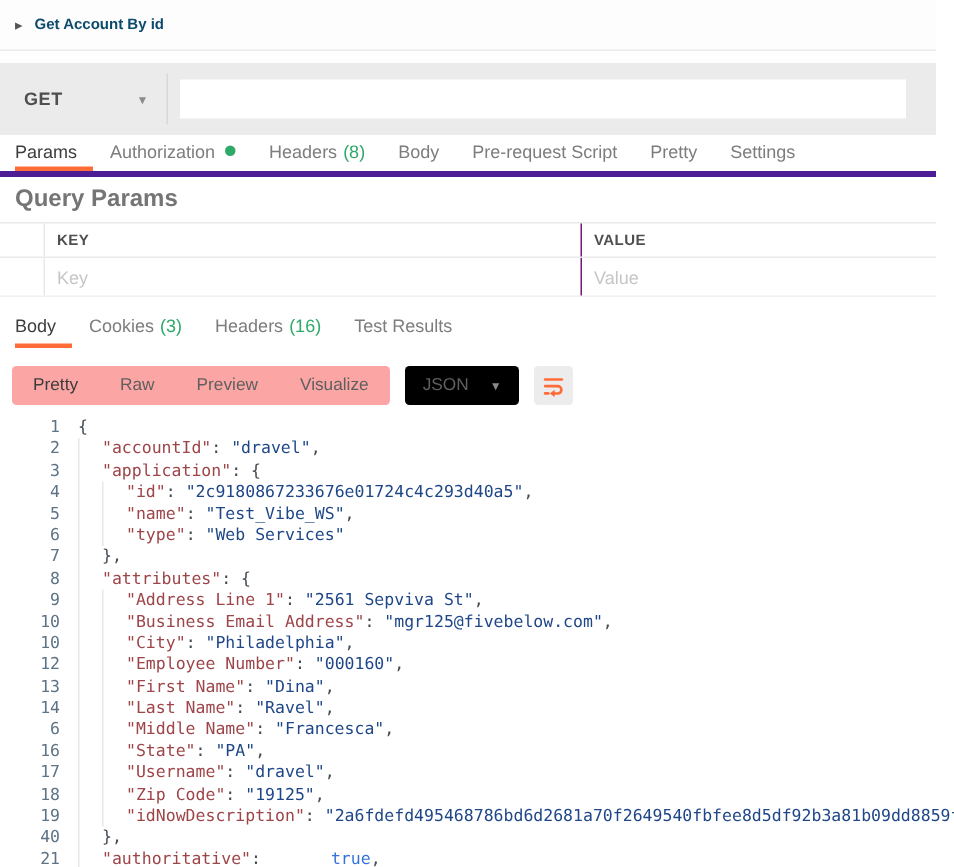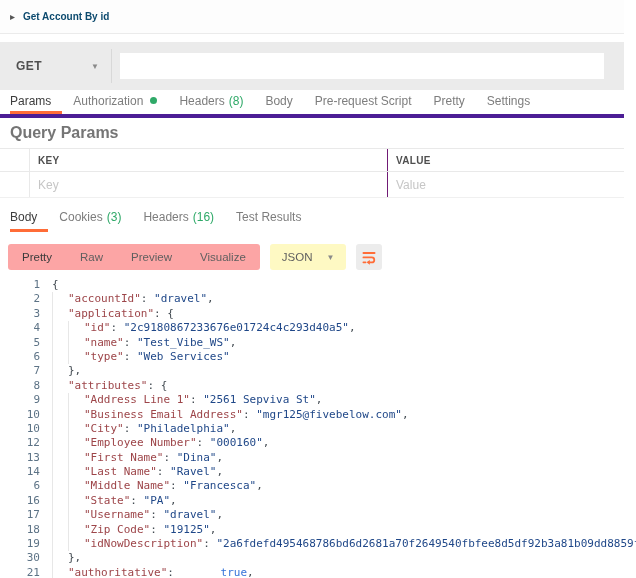--- a/index.html
+++ b/index.html
@@ -49,21 +49,21 @@
   .cell-input { border:none; outline:none; background:transparent; font-size:12px;
     color:#444; width:95%; }
   .cell-input::placeholder { color:#c6c6c6; }
 
   
   .toolbar { display:flex; align-items:center; gap:10px; margin-top:12px; padding-left:8px; }
   .btn-group { display:flex; align-items:center; height:26px; background:#fca5a5;
     border-radius:3px; }
   .vbtn { padding:0 14px; font-size:11.5px; color:#5f5f5f; cursor:pointer; line-height:26px; }
   .vbtn.active { color:#3c3c3c; }
-  .lang-dd { display:flex; align-items:center; gap:14px; height:26px; background:#fef9c3;
+  .lang-dd { display:flex; align-items:center; gap:14px; height:26px; background:#000000;
     border-radius:3px; padding:0 12px; cursor:pointer; }
   .lang-label { font-size:11.5px; color:#5f5f5f; }
   .wrap-btn { width:26px; height:26px; background:#ececec; border-radius:3px;
     display:flex; align-items:center; justify-content:center; cursor:pointer; }
 
   
   .code { margin-top:8px; font-family:"DejaVu Sans Mono", monospace; font-size:11px;
     line-height:14.4px; }
   .code-line { display:flex; height:14.4px; }
   .gutter { width:40px; text-align:right; color:#5d7386; flex:none; user-select:none; }
@@ -246,21 +246,21 @@
       </div>
       <div class="code-line">
         <div class="gutter">18</div>
         <div class="src"><span class="ind"></span><span class="ind"></span><span class="k">"Zip Code"</span>: <span class="s">"19125"</span>,</div>
       </div>
       <div class="code-line">
         <div class="gutter">19</div>
         <div class="src"><span class="ind"></span><span class="ind"></span><span class="k">"idNowDescription"</span>: <span class="s">"2a6fdefd495468786bd6d2681a70f2649540fbfee8d5df92b3a81b09dd8859fa"</span></div>
       </div>
       <div class="code-line">
-        <div class="gutter">30</div>
+        <div class="gutter">40</div>
         <div class="src"><span class="ind"></span>},</div>
       </div>
       <div class="code-line">
         <div class="gutter">21</div>
         <div class="src"><span class="ind"></span><span class="k">"authoritative"</span>: <span class="b">true</span>,</div>
       </div>
     </div>
 
 </div>
 

